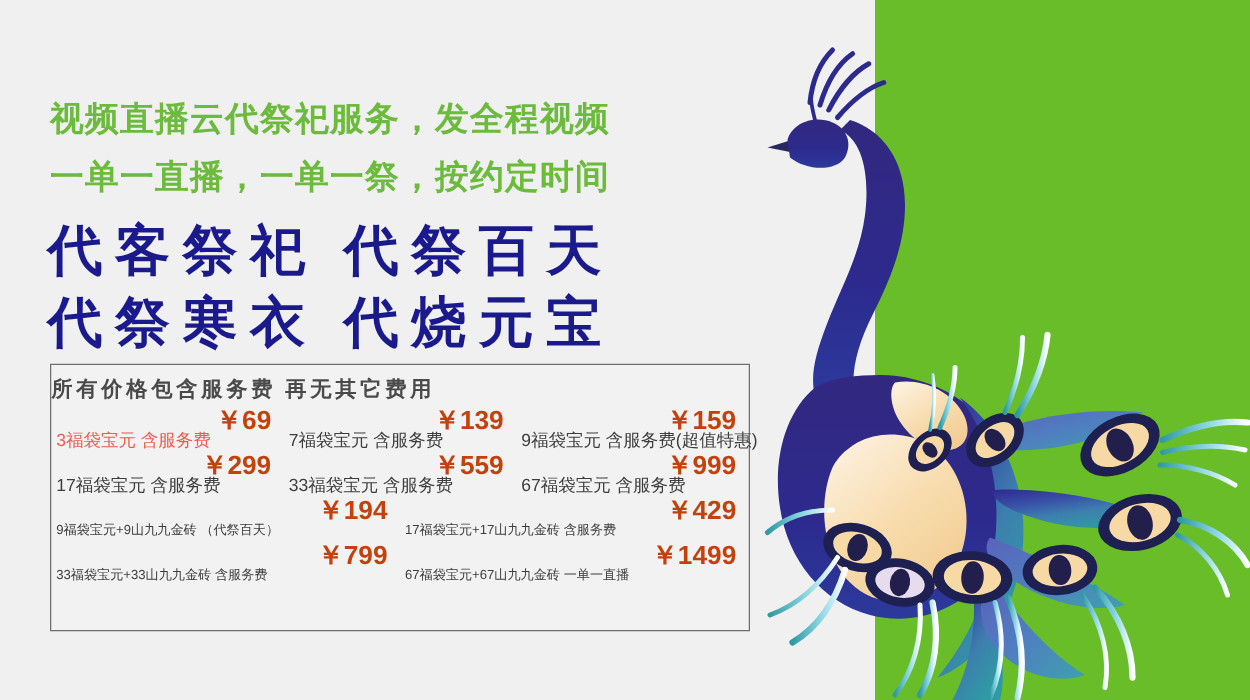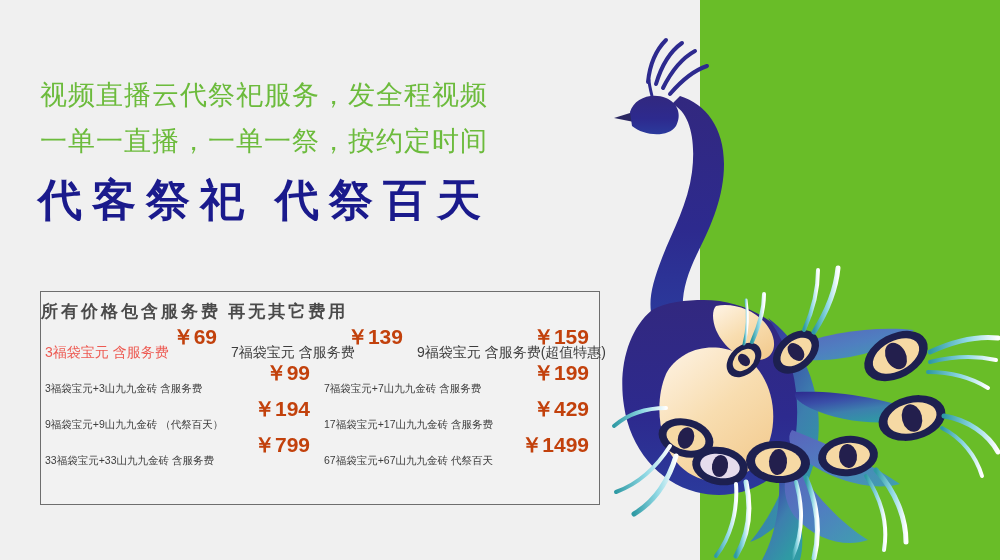--- a/index.html
+++ b/index.html
@@ -34,21 +34,21 @@
     position: absolute;
     left: 40px;
     top: 72px;
     width: 560px;
   }
   .headline-line {
     color: #6cbb3c;
     font-size: 27px;
     line-height: 46px;
     letter-spacing: 1px;
-    font-weight: normal;
+    font-weight: bold;
     font-family: "Liberation Sans", "DejaVu Sans", sans-serif;
     white-space: nowrap;
   }
 
   
   .slogan-block {
     position: absolute;
     left: 38px;
     top: 172px;
     width: 560px;
@@ -146,67 +146,72 @@
 
   <div class="green-panel"></div>
 
   <div class="headline-block">
     <div class="headline-line">视频直播云代祭祀服务，发全程视频</div>
     <div class="headline-line">一单一直播，一单一祭，按约定时间</div>
   </div>
 
   <div class="slogan-block">
     <div class="slogan-line">代客祭祀 代祭百天</div>
+    <div class="slogan-line">代祭寒衣 代烧元宝</div>
   </div>
 
   <div class="price-card">
     <div class="price-card-title">所有价格包含服务费 再无其它费用</div>
     <div class="price-rows" id="price-rows">
         <div class="price-row cols-3">
           <div class="price-cell highlight">
             <div class="price-amount">￥69</div>
             <div class="price-label">3福袋宝元 含服务费</div>
           </div>
           <div class="price-cell">
             <div class="price-amount">￥139</div>
             <div class="price-label">7福袋宝元 含服务费</div>
           </div>
           <div class="price-cell">
             <div class="price-amount">￥159</div>
             <div class="price-label">9福袋宝元 含服务费(超值特惠)</div>
           </div>
         </div>
-        <div class="price-row cols-2">
-          <div class="price-cell wide-label">
-            <div class="price-amount">￥99</div>
-            <div class="price-label">3福袋宝元+3山九九金砖 含服务费</div>
-          </div>
-          <div class="price-cell wide-label">
-            <div class="price-amount">￥199</div>
-            <div class="price-label">7福袋宝元+7山九九金砖 含服务费</div>
+        <div class="price-row cols-3">
+          <div class="price-cell">
+            <div class="price-amount">￥299</div>
+            <div class="price-label">17福袋宝元 含服务费</div>
+          </div>
+          <div class="price-cell">
+            <div class="price-amount">￥559</div>
+            <div class="price-label">33福袋宝元 含服务费</div>
+          </div>
+          <div class="price-cell">
+            <div class="price-amount">￥999</div>
+            <div class="price-label">67福袋宝元 含服务费</div>
           </div>
         </div>
         <div class="price-row cols-2">
           <div class="price-cell wide-label">
             <div class="price-amount">￥194</div>
             <div class="price-label">9福袋宝元+9山九九金砖 （代祭百天）</div>
           </div>
           <div class="price-cell wide-label">
             <div class="price-amount">￥429</div>
             <div class="price-label">17福袋宝元+17山九九金砖 含服务费</div>
           </div>
         </div>
         <div class="price-row cols-2">
           <div class="price-cell wide-label">
             <div class="price-amount">￥799</div>
             <div class="price-label">33福袋宝元+33山九九金砖 含服务费</div>
           </div>
           <div class="price-cell wide-label">
             <div class="price-amount">￥1499</div>
-            <div class="price-label">67福袋宝元+67山九九金砖 代祭百天</div>
+            <div class="price-label">67福袋宝元+67山九九金砖 一单一直播</div>
           </div>
         </div>
       </div>
   </div>
 
   <svg class="peacock" viewBox="0 0 400 560" xmlns="http://www.w3.org/2000/svg">
     <defs>
       <linearGradient id="neckGrad" x1="0" y1="0" x2="0" y2="1">
         <stop offset="0%" stop-color="#32287f"></stop>
         <stop offset="60%" stop-color="#2d2a8e"></stop>

